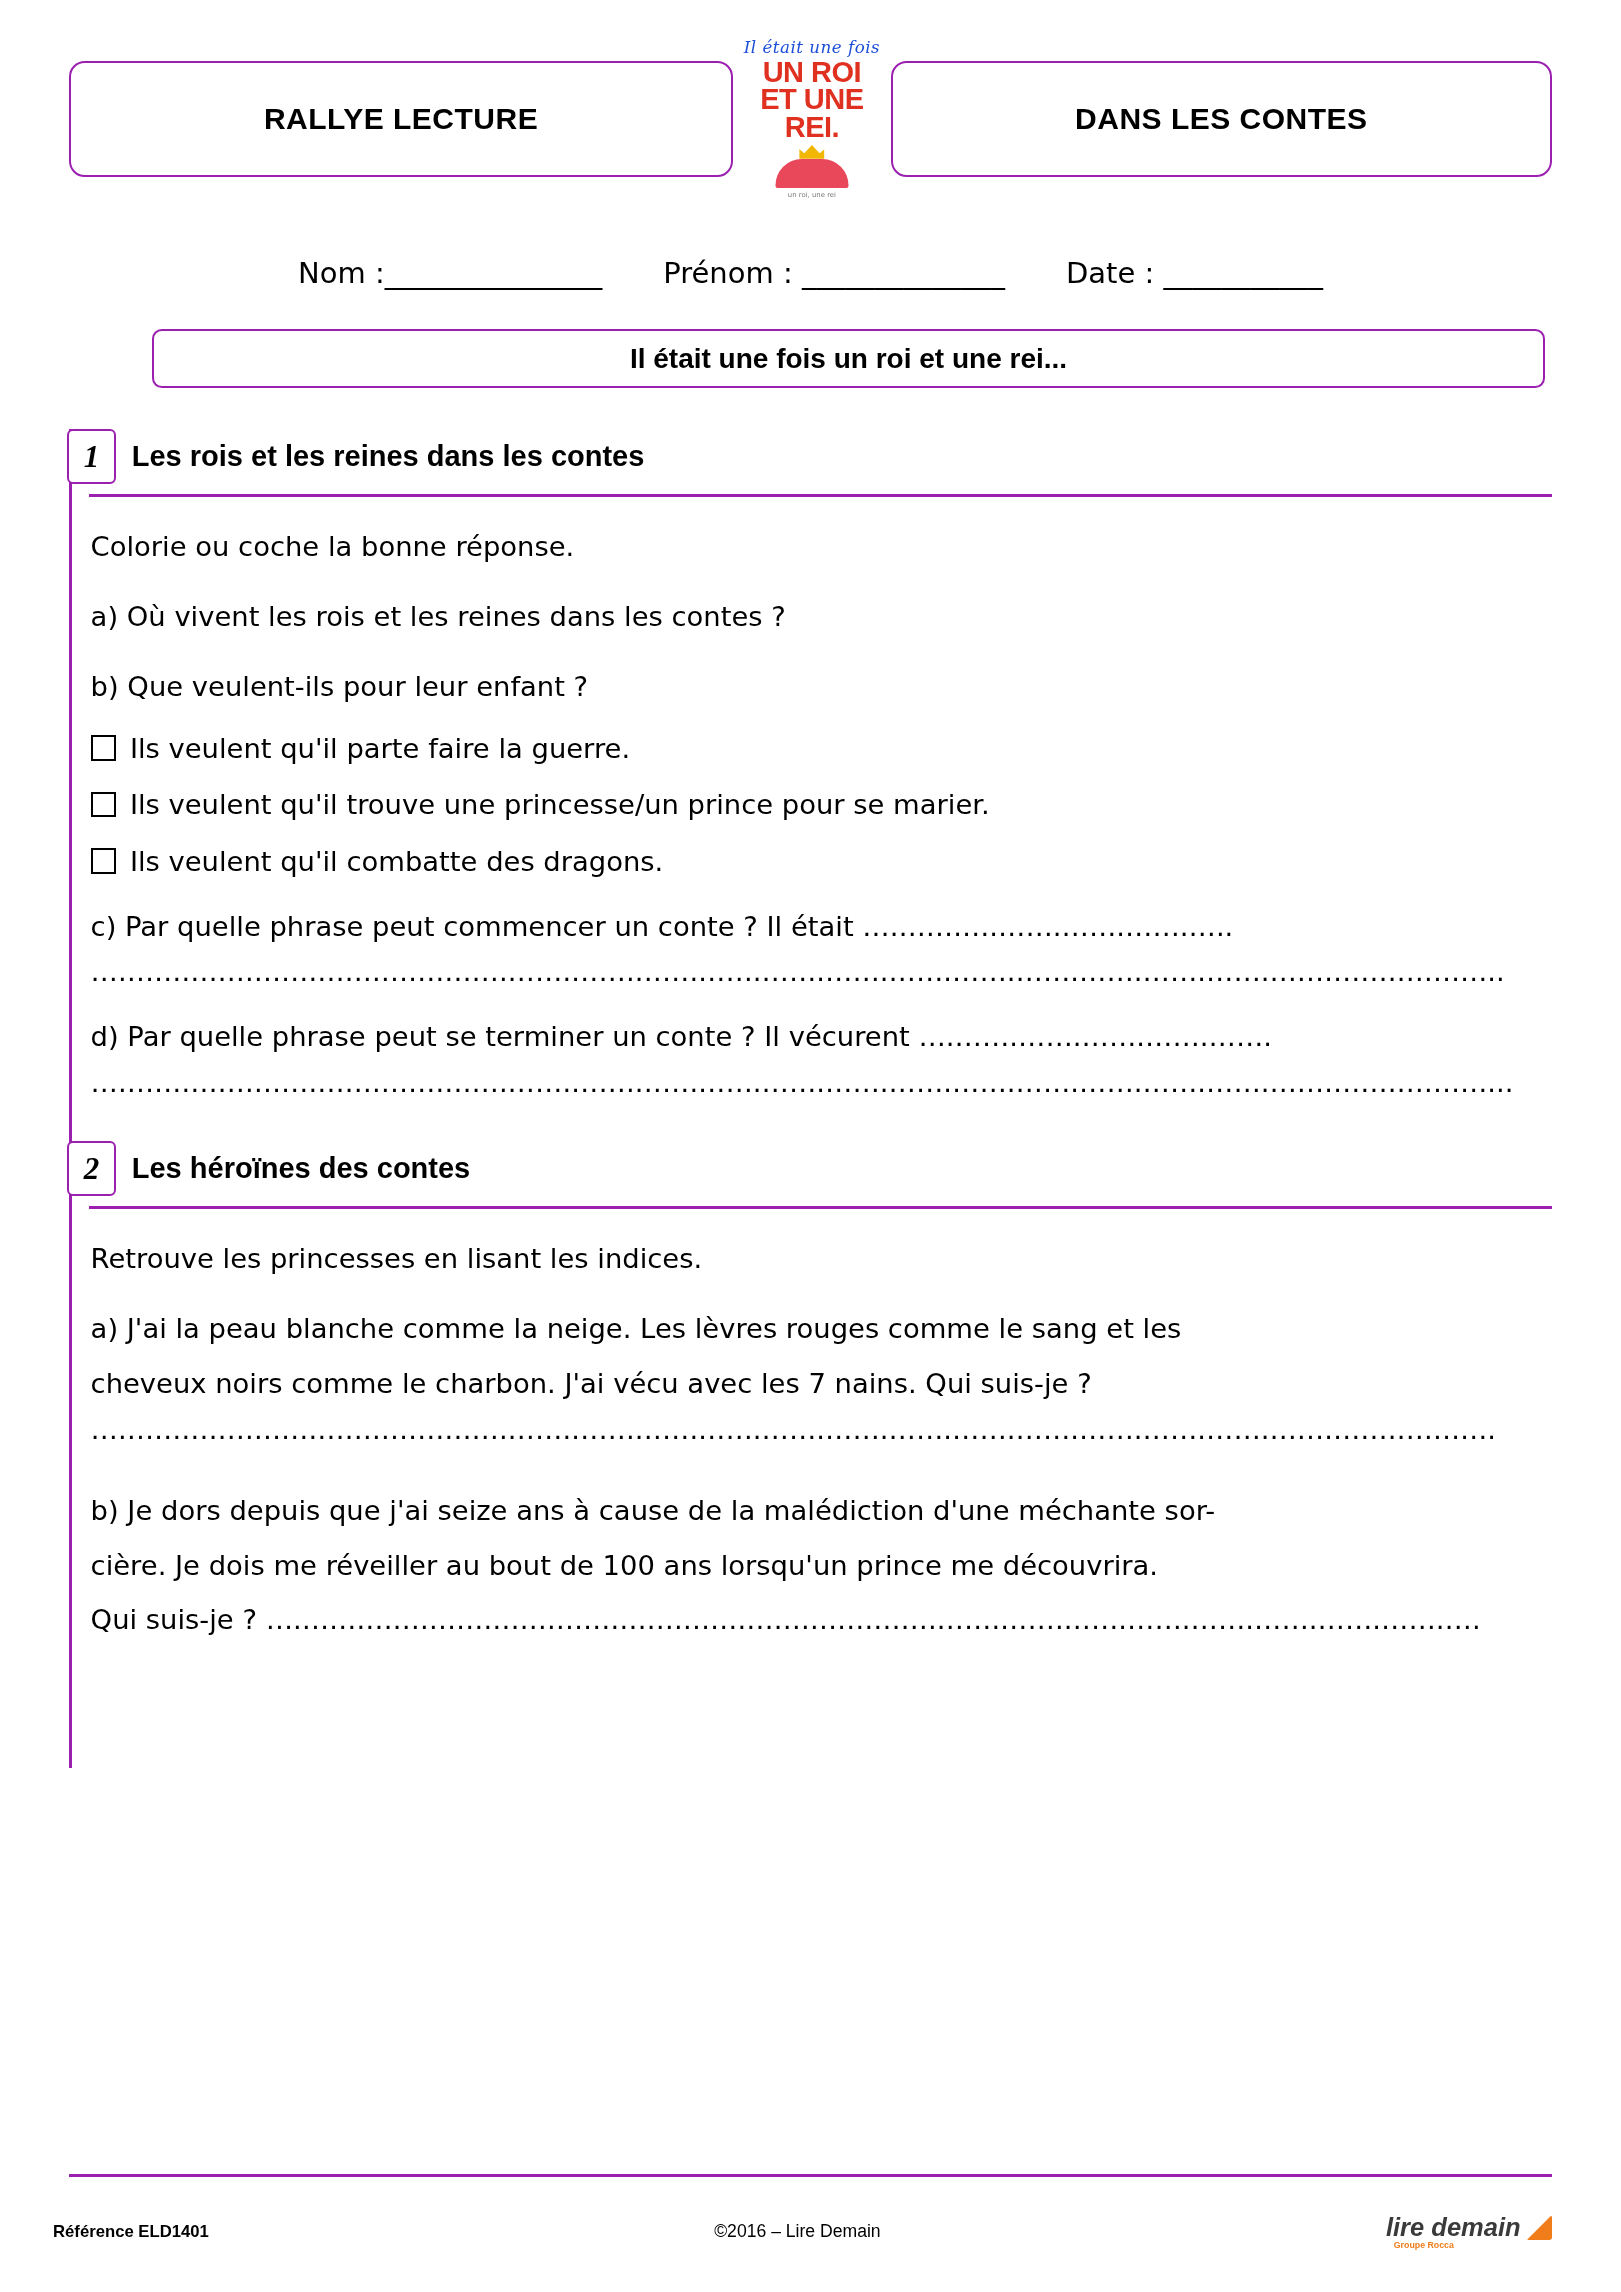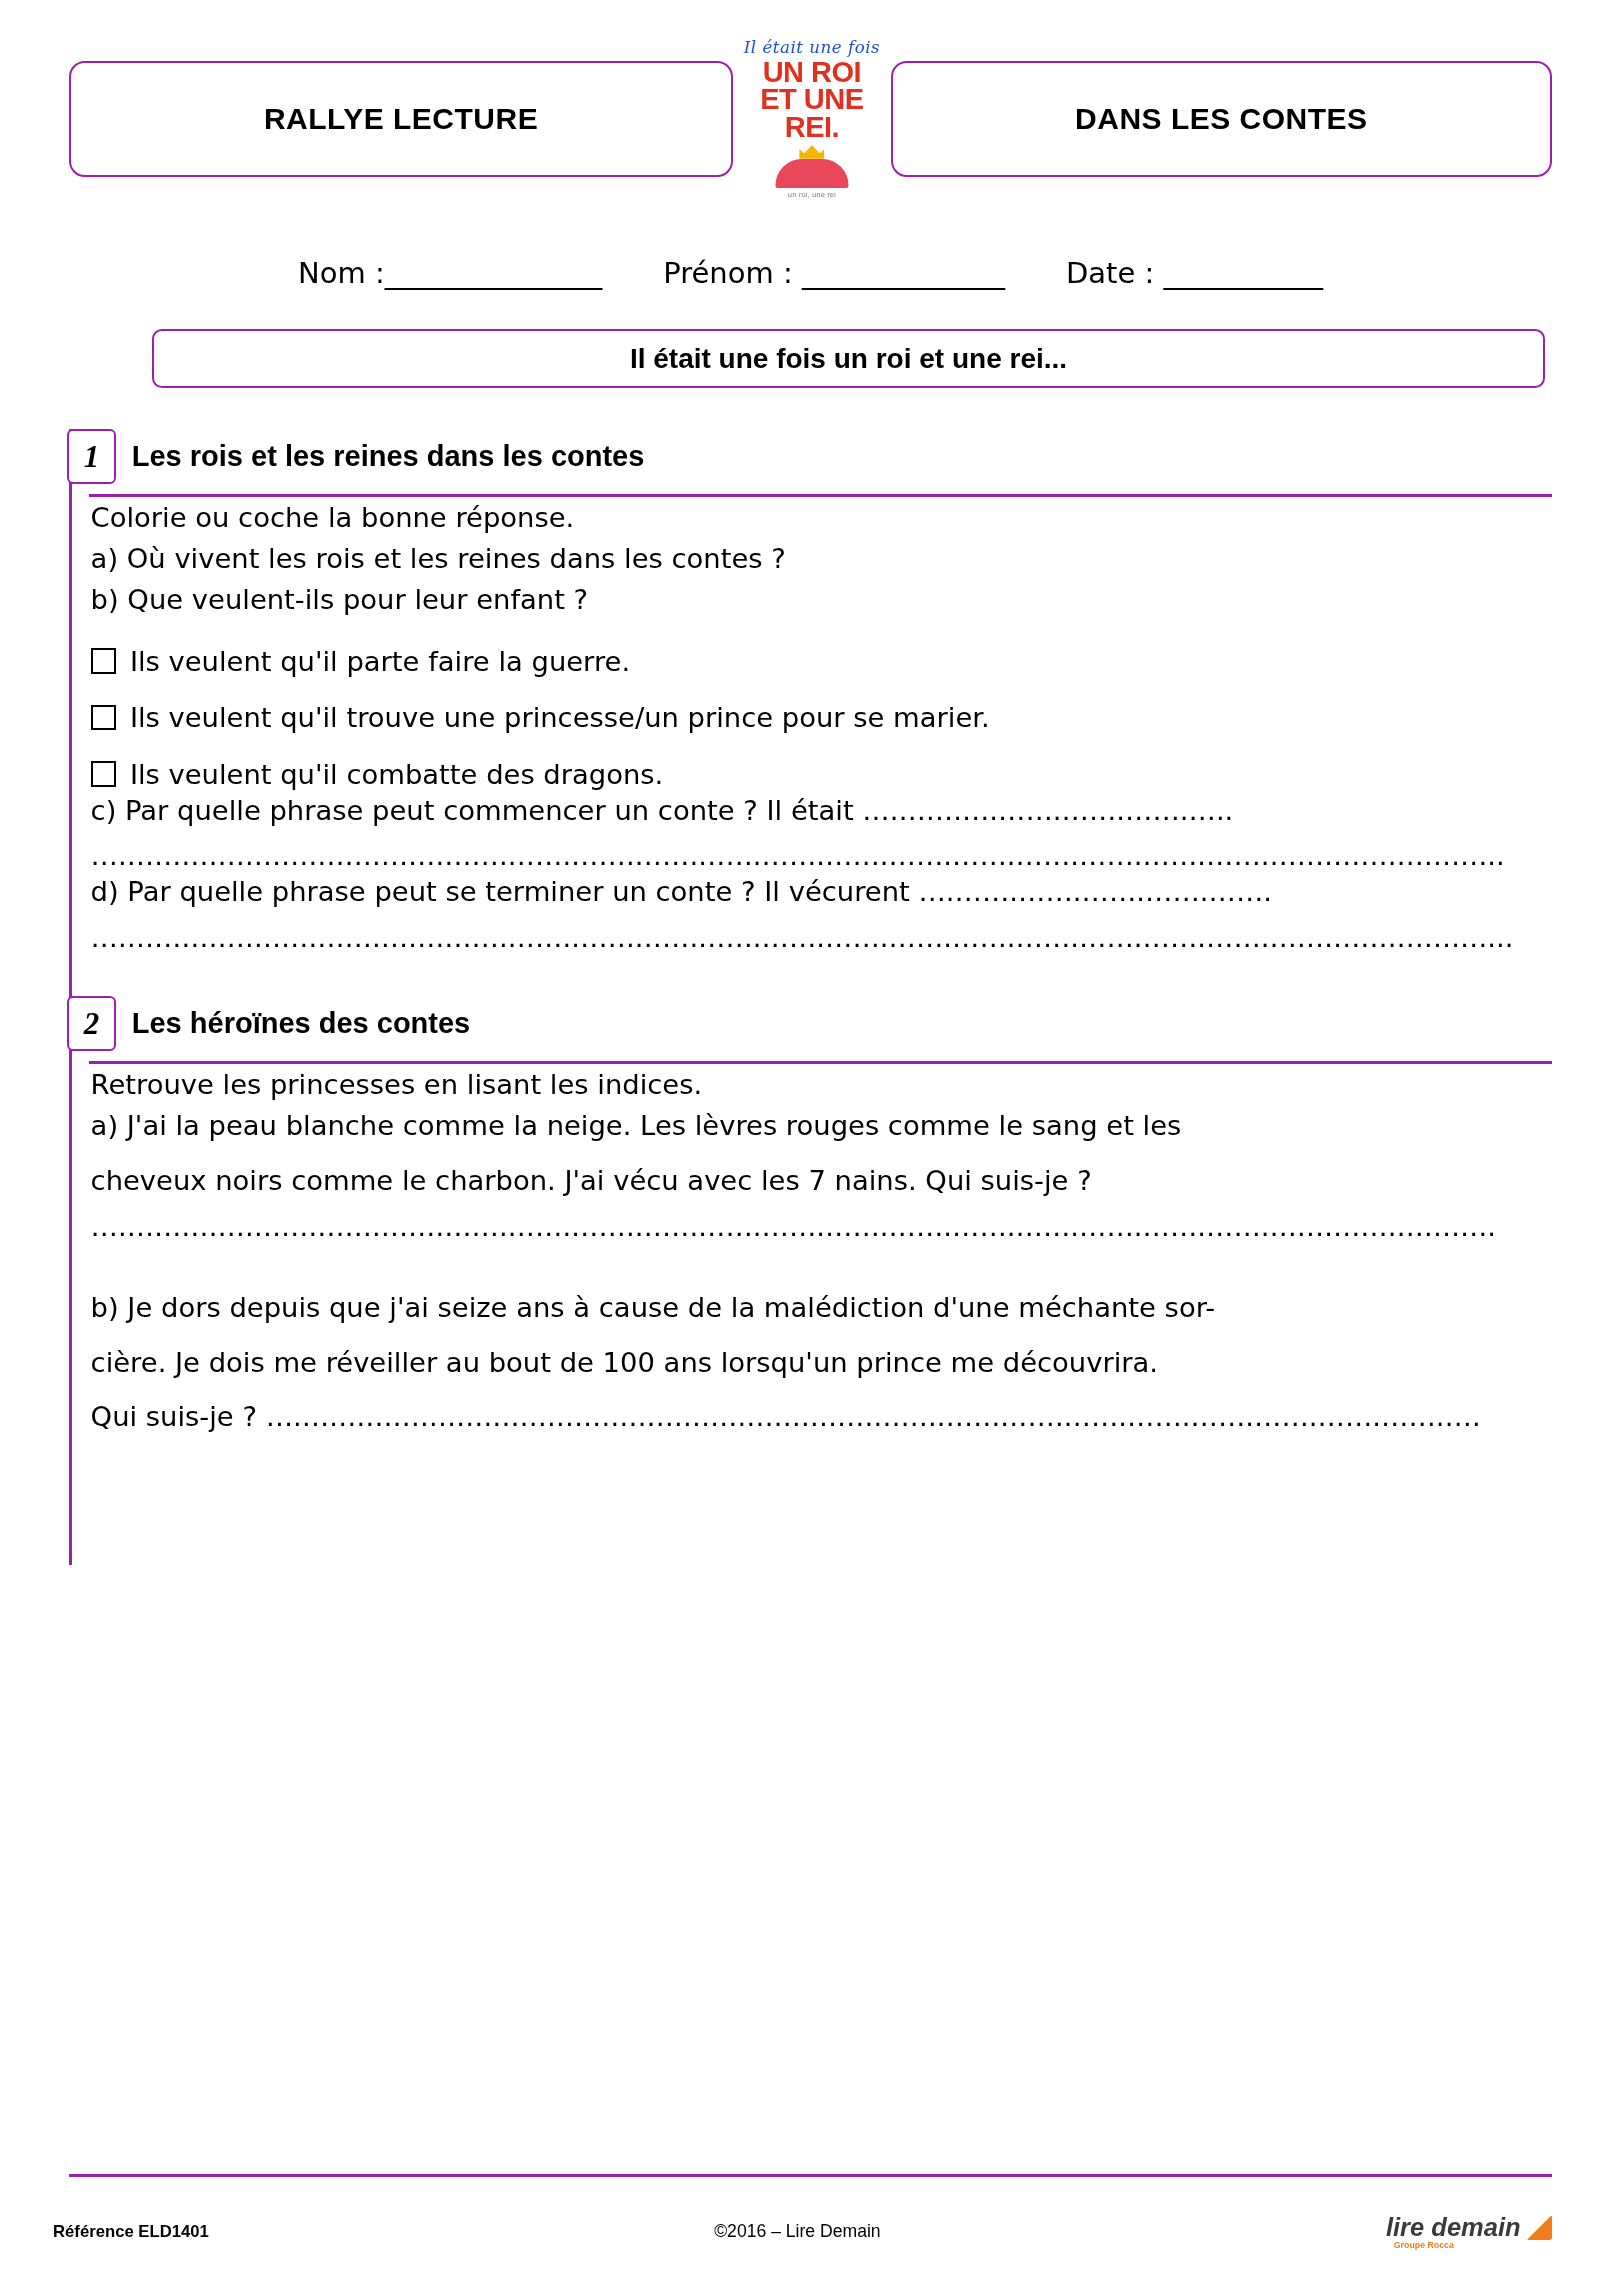--- a/index.html
+++ b/index.html
@@ -187,20 +187,21 @@
   .section-rule {
     height: 2.9px;
     background: #9B20B0;
     margin-top: 9.8px;
     margin-left: -2px;
   }
 
   .para {
     font-family: "DejaVu Sans", sans-serif;
     font-size: 27.4px;
+    margin-top: 29px;
     line-height: 1.5;
   }
   .para.tight { margin-top: 21.6px; }
 
   .answer-row {
     display: flex;
     gap: 84px;
     margin-top: 27.4px;
     padding-left: 41px;
   }

